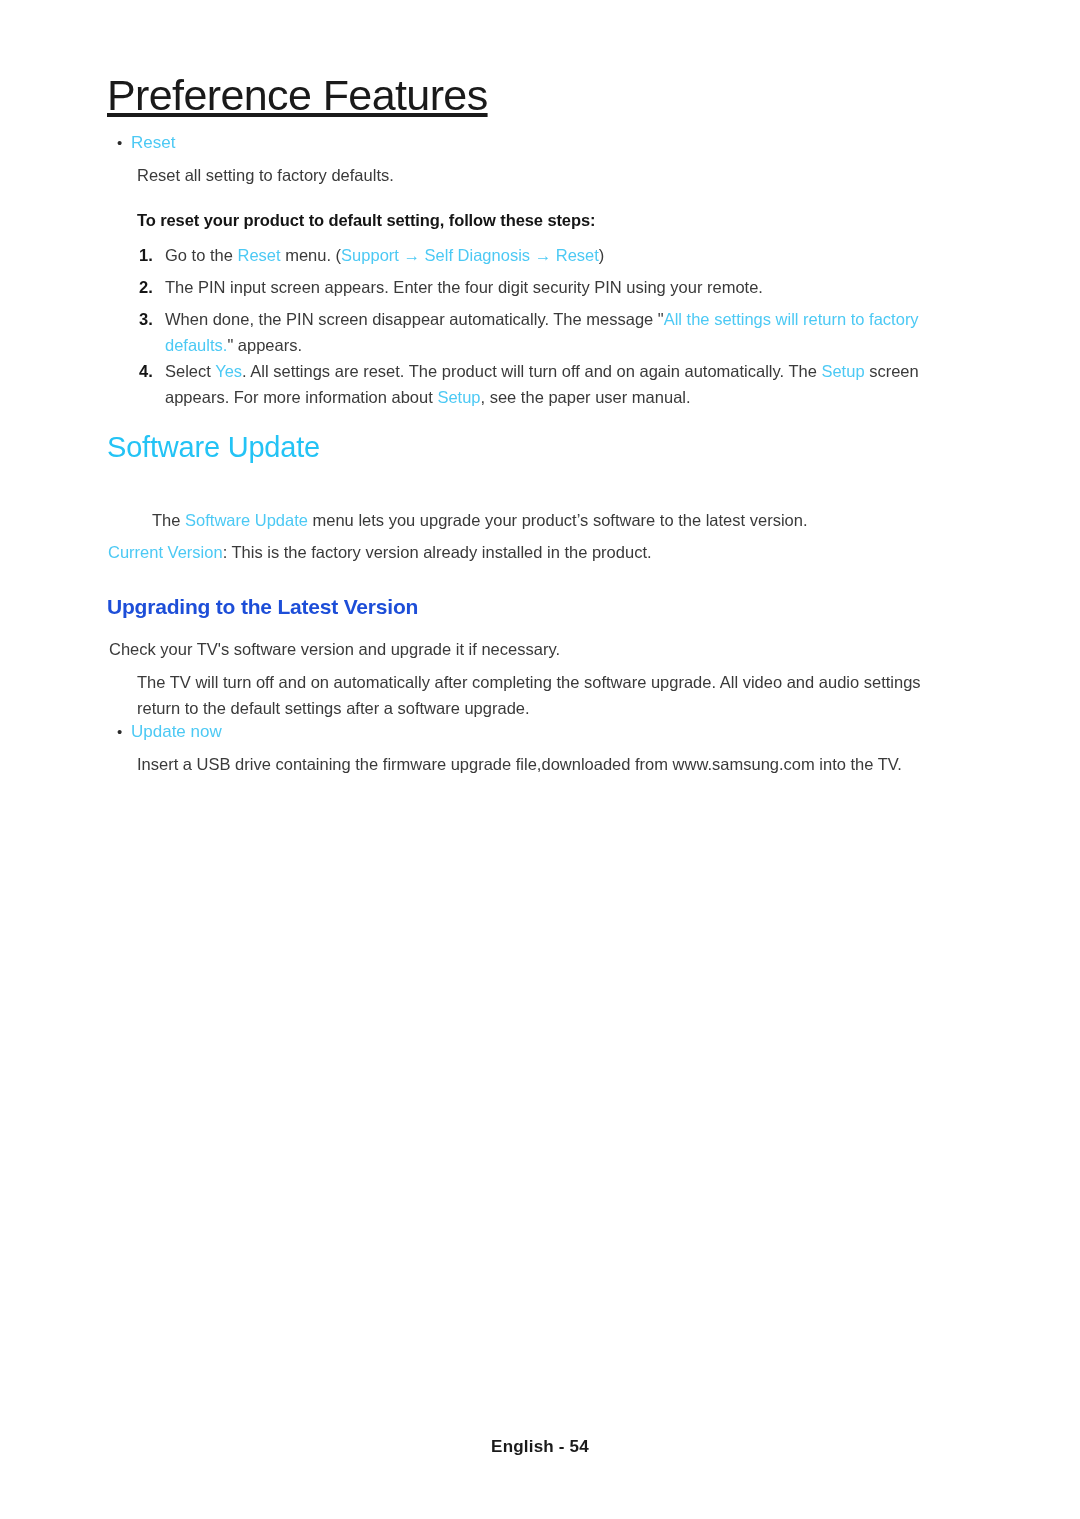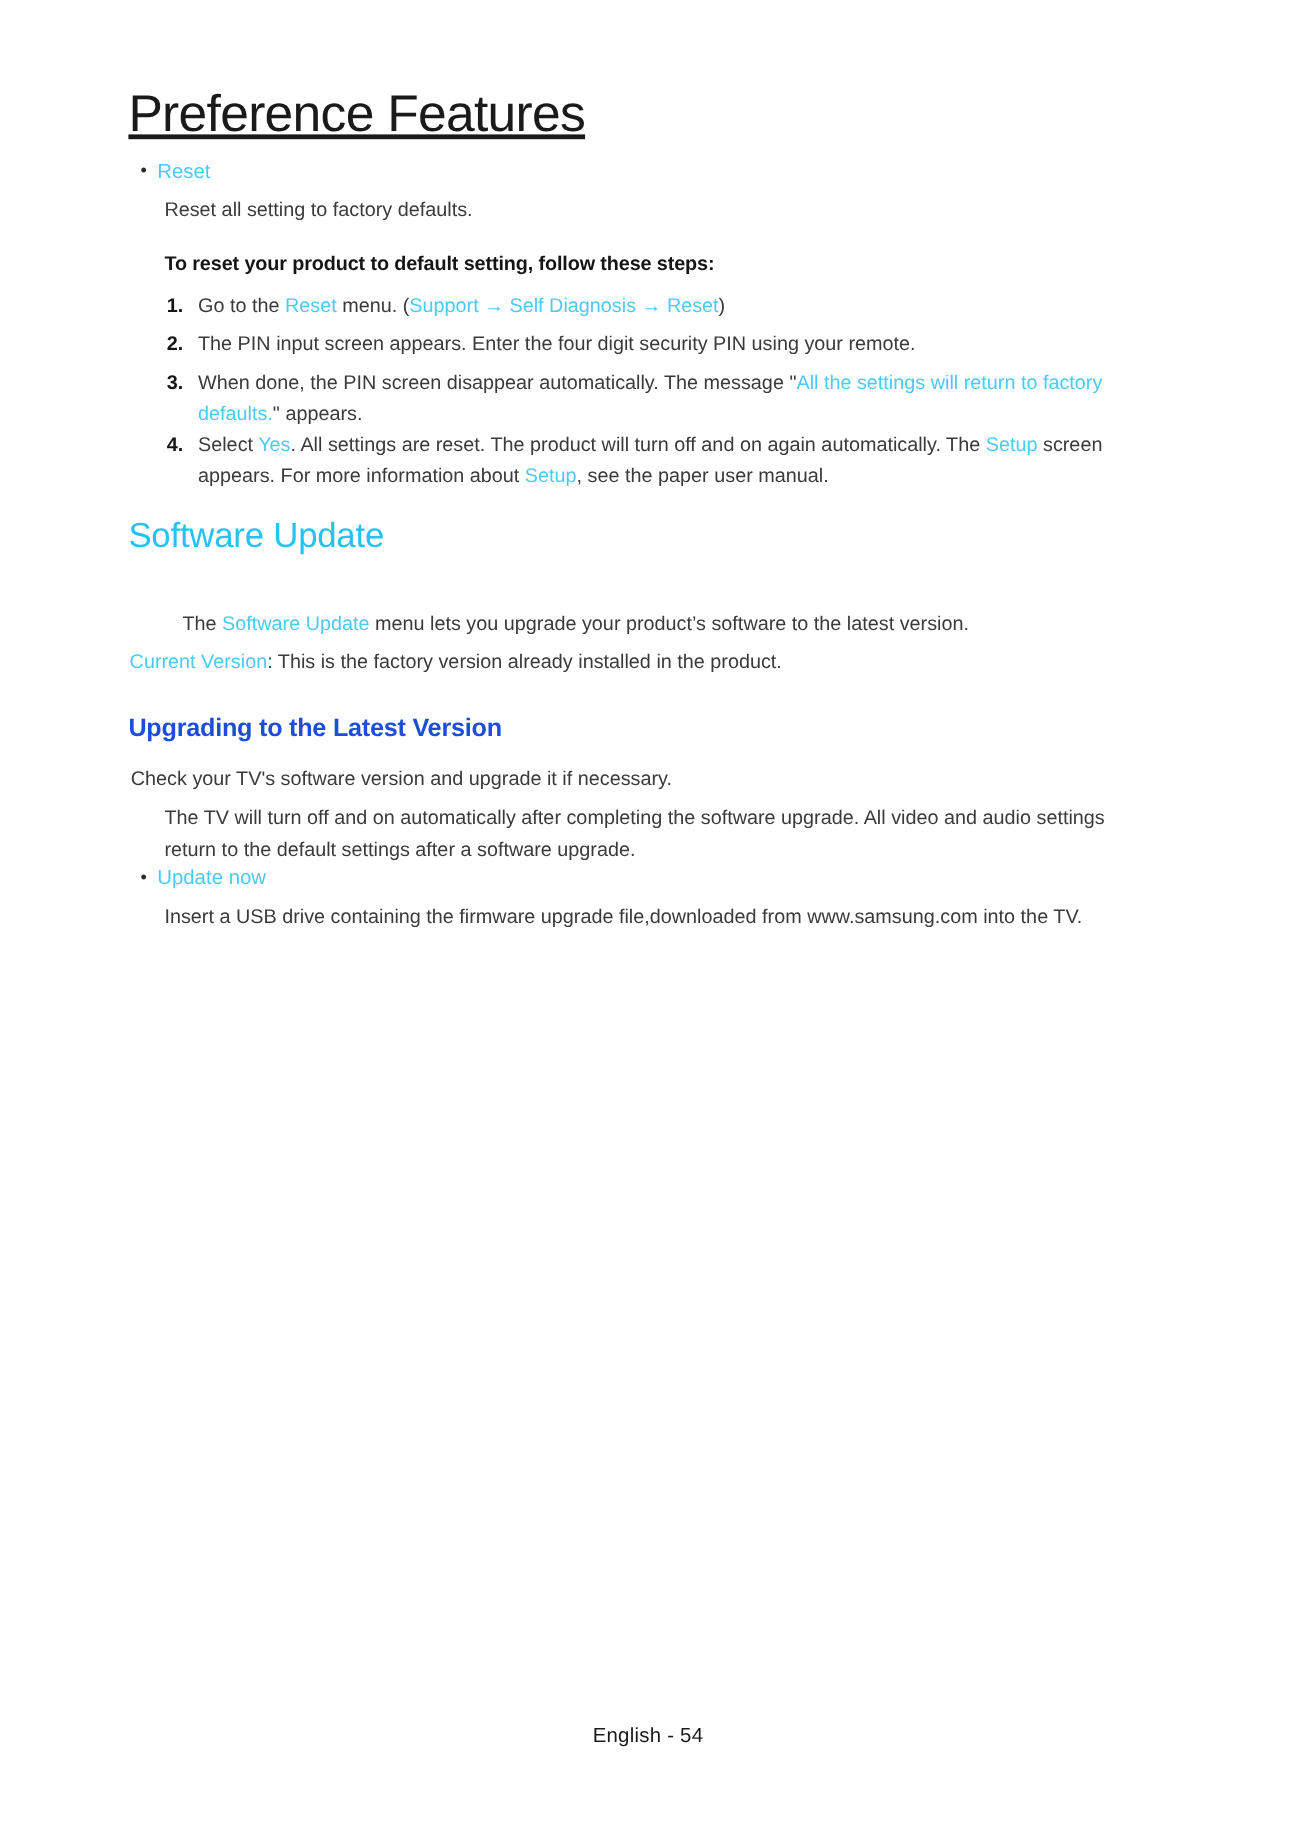--- a/index.html
+++ b/index.html
@@ -124,21 +124,21 @@
   .breadcrumb .arrow { color: #4cc9f4; padding: 0 2px; }
 
   
   .footer {
     position: absolute;
     left: 0;
     top: 1437px;
     width: 1080px;
     text-align: center;
     font-size: 17px;
-    font-weight: normal;
+    font-weight: bold;
     color: #1a1a1a;
     letter-spacing: 0.2px;
   }
 </style>
 </head>
 <body>
 
 <div class="page">
 
   <div class="chapter-title">Preference Features</div>

